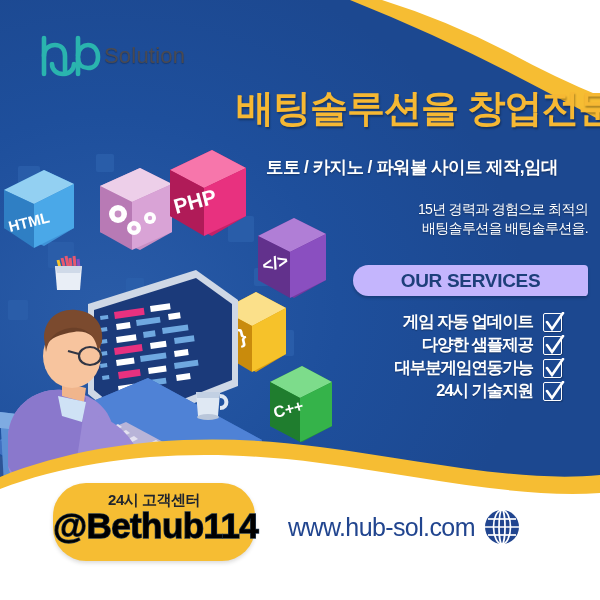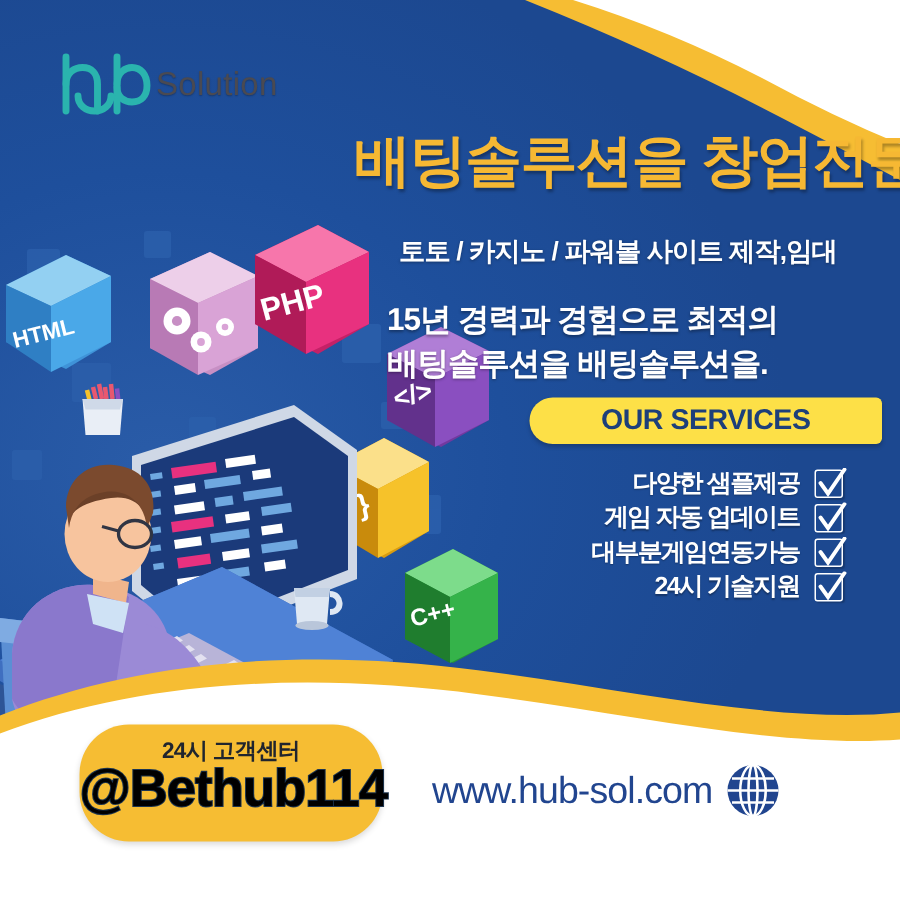--- a/index.html
+++ b/index.html
@@ -45,30 +45,31 @@
   .subhead {
     position:absolute; top:155px; left:236px; width:352px;
     font-size:17.5px; font-weight:bold; color:#ffffff;
     letter-spacing:-.6px;
     text-shadow:0 1px 2px rgba(0,0,0,.35);
     white-space:nowrap;
     text-align:center;
   }
   .tagline {
     position:absolute; top:200px; left:258px; width:330px;
-    font-size:21px; font-weight:bold; color:#ffffff;
+    font-size:14px; font-weight:normal; color:#ffffff;
     line-height:1.38; letter-spacing:-.7px;
     text-shadow:0 1px 2px rgba(0,0,0,.35);
     white-space:nowrap;
+    text-align:right;
   }
 
   
   .svc-pill {
     position:absolute; top:265px; left:353px; width:235px; height:31px;
-    background:#fde047; border-radius:16px 4px 4px 16px;
+    background:#c4b5fd; border-radius:16px 4px 4px 16px;
     display:flex; align-items:center; justify-content:center;
     box-shadow:0 2px 3px rgba(0,0,0,.22);
   }
   .svc-pill span {
     font-size:19px; font-weight:bold; color:#1d3f7a; letter-spacing:-.3px;
   }
 
   
   .svc-list { position:absolute; top:311px; left:350px; width:212px; }
   .svc-row {
@@ -370,29 +371,29 @@
     <div>15년 경력과 경험으로 최적의</div>
     <div>배팅솔루션을 배팅솔루션을.</div>
   </div>
 
   <div class="svc-pill">
     <span>OUR SERVICES</span>
   </div>
 
   <div class="svc-list">
     <div class="svc-row">
-      <span class="svc-label">다양한 샘플제공</span>
+      <span class="svc-label">게임 자동 업데이트</span>
       <span class="svc-check">
         <svg width="22" height="22" viewBox="0 0 22 22">
             <path d="M3,10 L8,17 L19,1" fill="none" stroke="#ffffff" stroke-width="2.6" stroke-linecap="round"></path>
           </svg>
       </span>
     </div>
     <div class="svc-row">
-      <span class="svc-label">게임 자동 업데이트</span>
+      <span class="svc-label">다양한 샘플제공</span>
       <span class="svc-check">
         <svg width="22" height="22" viewBox="0 0 22 22">
             <path d="M3,10 L8,17 L19,1" fill="none" stroke="#ffffff" stroke-width="2.6" stroke-linecap="round"></path>
           </svg>
       </span>
     </div>
     <div class="svc-row">
       <span class="svc-label">대부분게임연동가능</span>
       <span class="svc-check">
         <svg width="22" height="22" viewBox="0 0 22 22">

